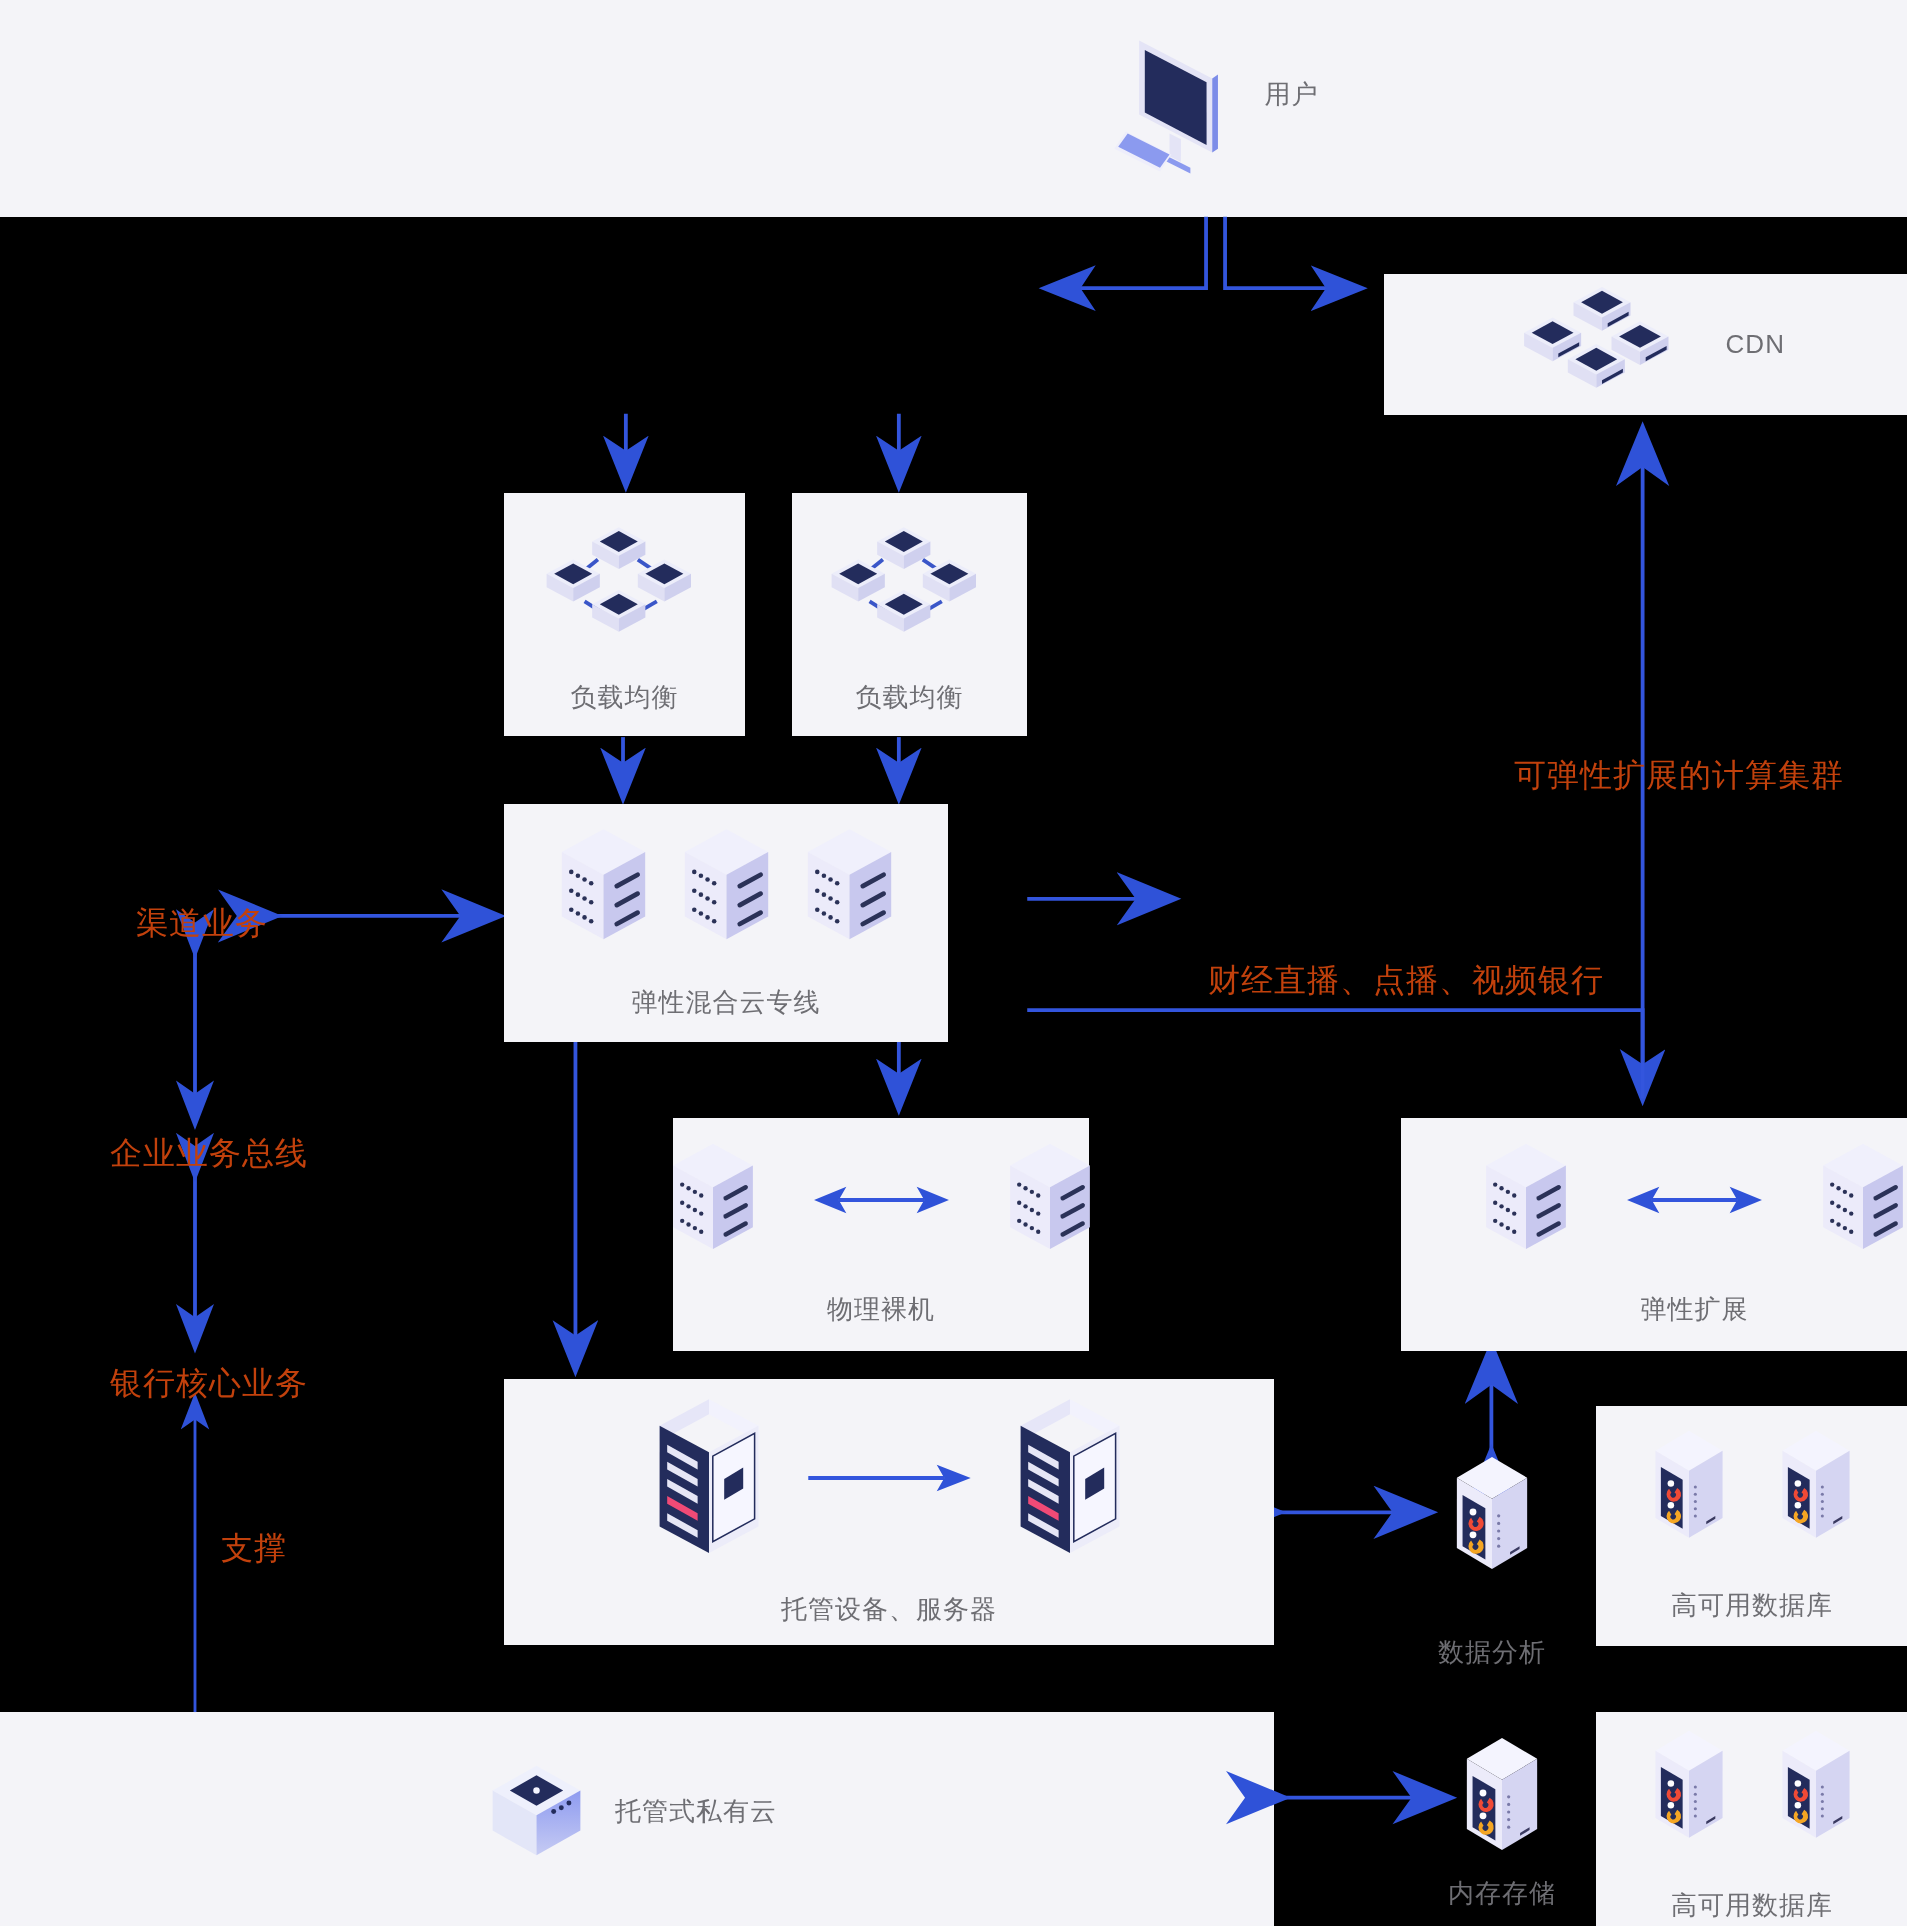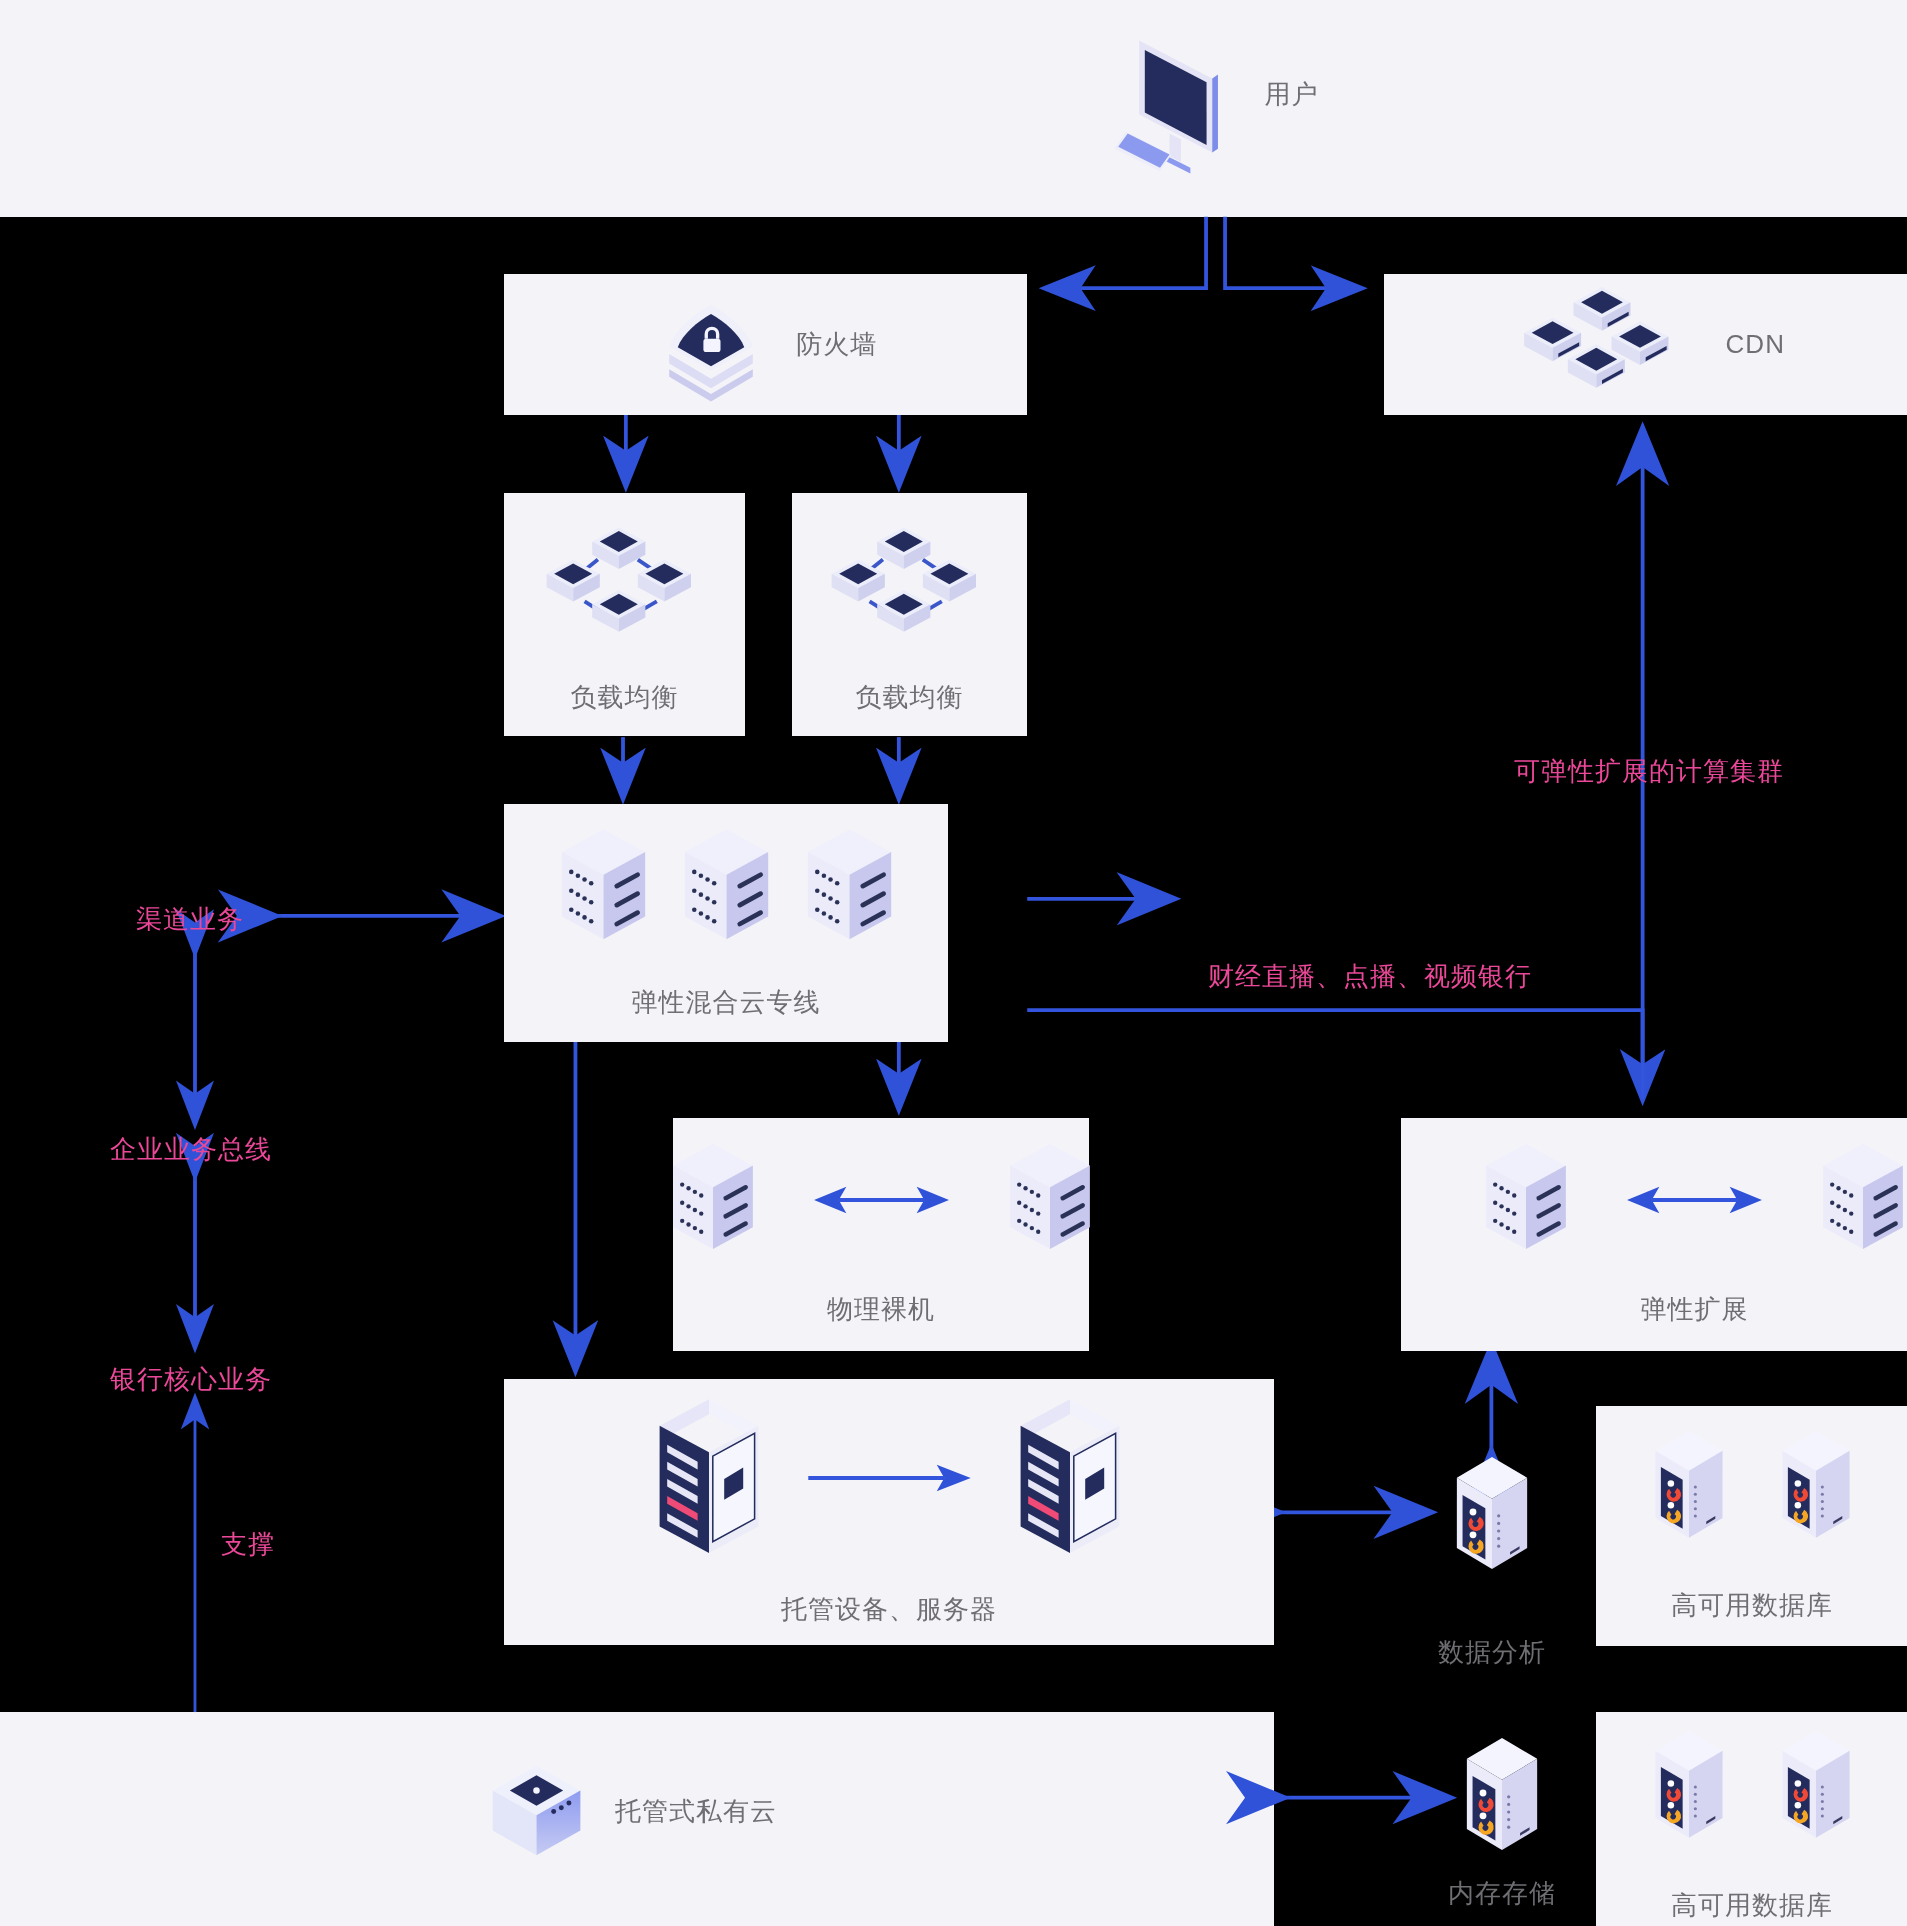--- a/index.html
+++ b/index.html
@@ -29,22 +29,22 @@
   }
   .label {
     color: #6e6e73;
     font-size: 26px;
     line-height: 1.3;
     white-space: nowrap;
     letter-spacing: 1px;
   }
   .free-label {
     position: absolute;
-    color: #ec4899;
-    font-size: 26px;
+    color: #c2410c;
+    font-size: 32px;
     white-space: nowrap;
     letter-spacing: 1px;
   }
   .inline-row {
     display: flex;
     align-items: center;
     gap: 28.5px;
   }
   svg.icon { display: block; overflow: visible; }
   svg.wires {
@@ -136,35 +136,20 @@
           <path d="M40,130 L72,146 L72,152 L40,136 Z" fill="#8b9aef"></path>
 
           <path d="M4,108 L52,132 L40,150 L-8,126 Z" fill="#eeeefb"></path>
           <path d="M6,110 L50,132 L40,146 L-4,124 Z" fill="#8b9aef"></path>
         </svg>
       </span>
       <span class="label">用户</span>
     </div>
   </div>
 
-  <div class="box" style="left:504px; top:274px; width:523px; height:141px;">
-    <div class="inline-row">
-      <span>
-        <svg class="icon" width="114" height="95" viewBox="0 0 120 100">
-          <path d="M60,8 C78,18 98,34 104,52 L60,78 L16,52 C22,34 42,18 60,8 Z" fill="#f0f0fb"></path>
-          <path d="M60,18 C74,26 90,39 95,53 L60,73 L25,53 C30,39 46,26 60,18 Z" fill="#232c5c"></path>
-          <rect x="52" y="44" width="18" height="14" rx="3" fill="#f4f4ff"></rect>
-          <path d="M55,44 L55,39 a6,6 0 0 1 12,0 L67,44" stroke="#f4f4ff" stroke-width="3.5" fill="none"></path>
-          <path d="M16,60 L60,86 L104,60 L104,70 L60,96 L16,70 Z" fill="#dcdcf5"></path>
-          <path d="M16,76 L60,102 L104,76 L104,84 L60,110 L16,84 Z" fill="#cbcbee"></path>
-        </svg>
-      </span>
-      <span class="label">防火墙</span>
-    </div>
-  </div>
 
   <div class="box" style="left:1384px; top:274px; width:524px; height:141px;">
     <div class="inline-row">
       <span>
         <svg class="icon" width="190" height="124" viewBox="0 0 200 130">
           <g>
 
             <g transform="translate(70,4)">
               <path d="M30,0 L60,16 L30,32 L0,16 Z" fill="#ecedfa"></path>
               <path d="M0,16 L30,32 L30,46 L0,30 Z" fill="#e0e0f4"></path>

